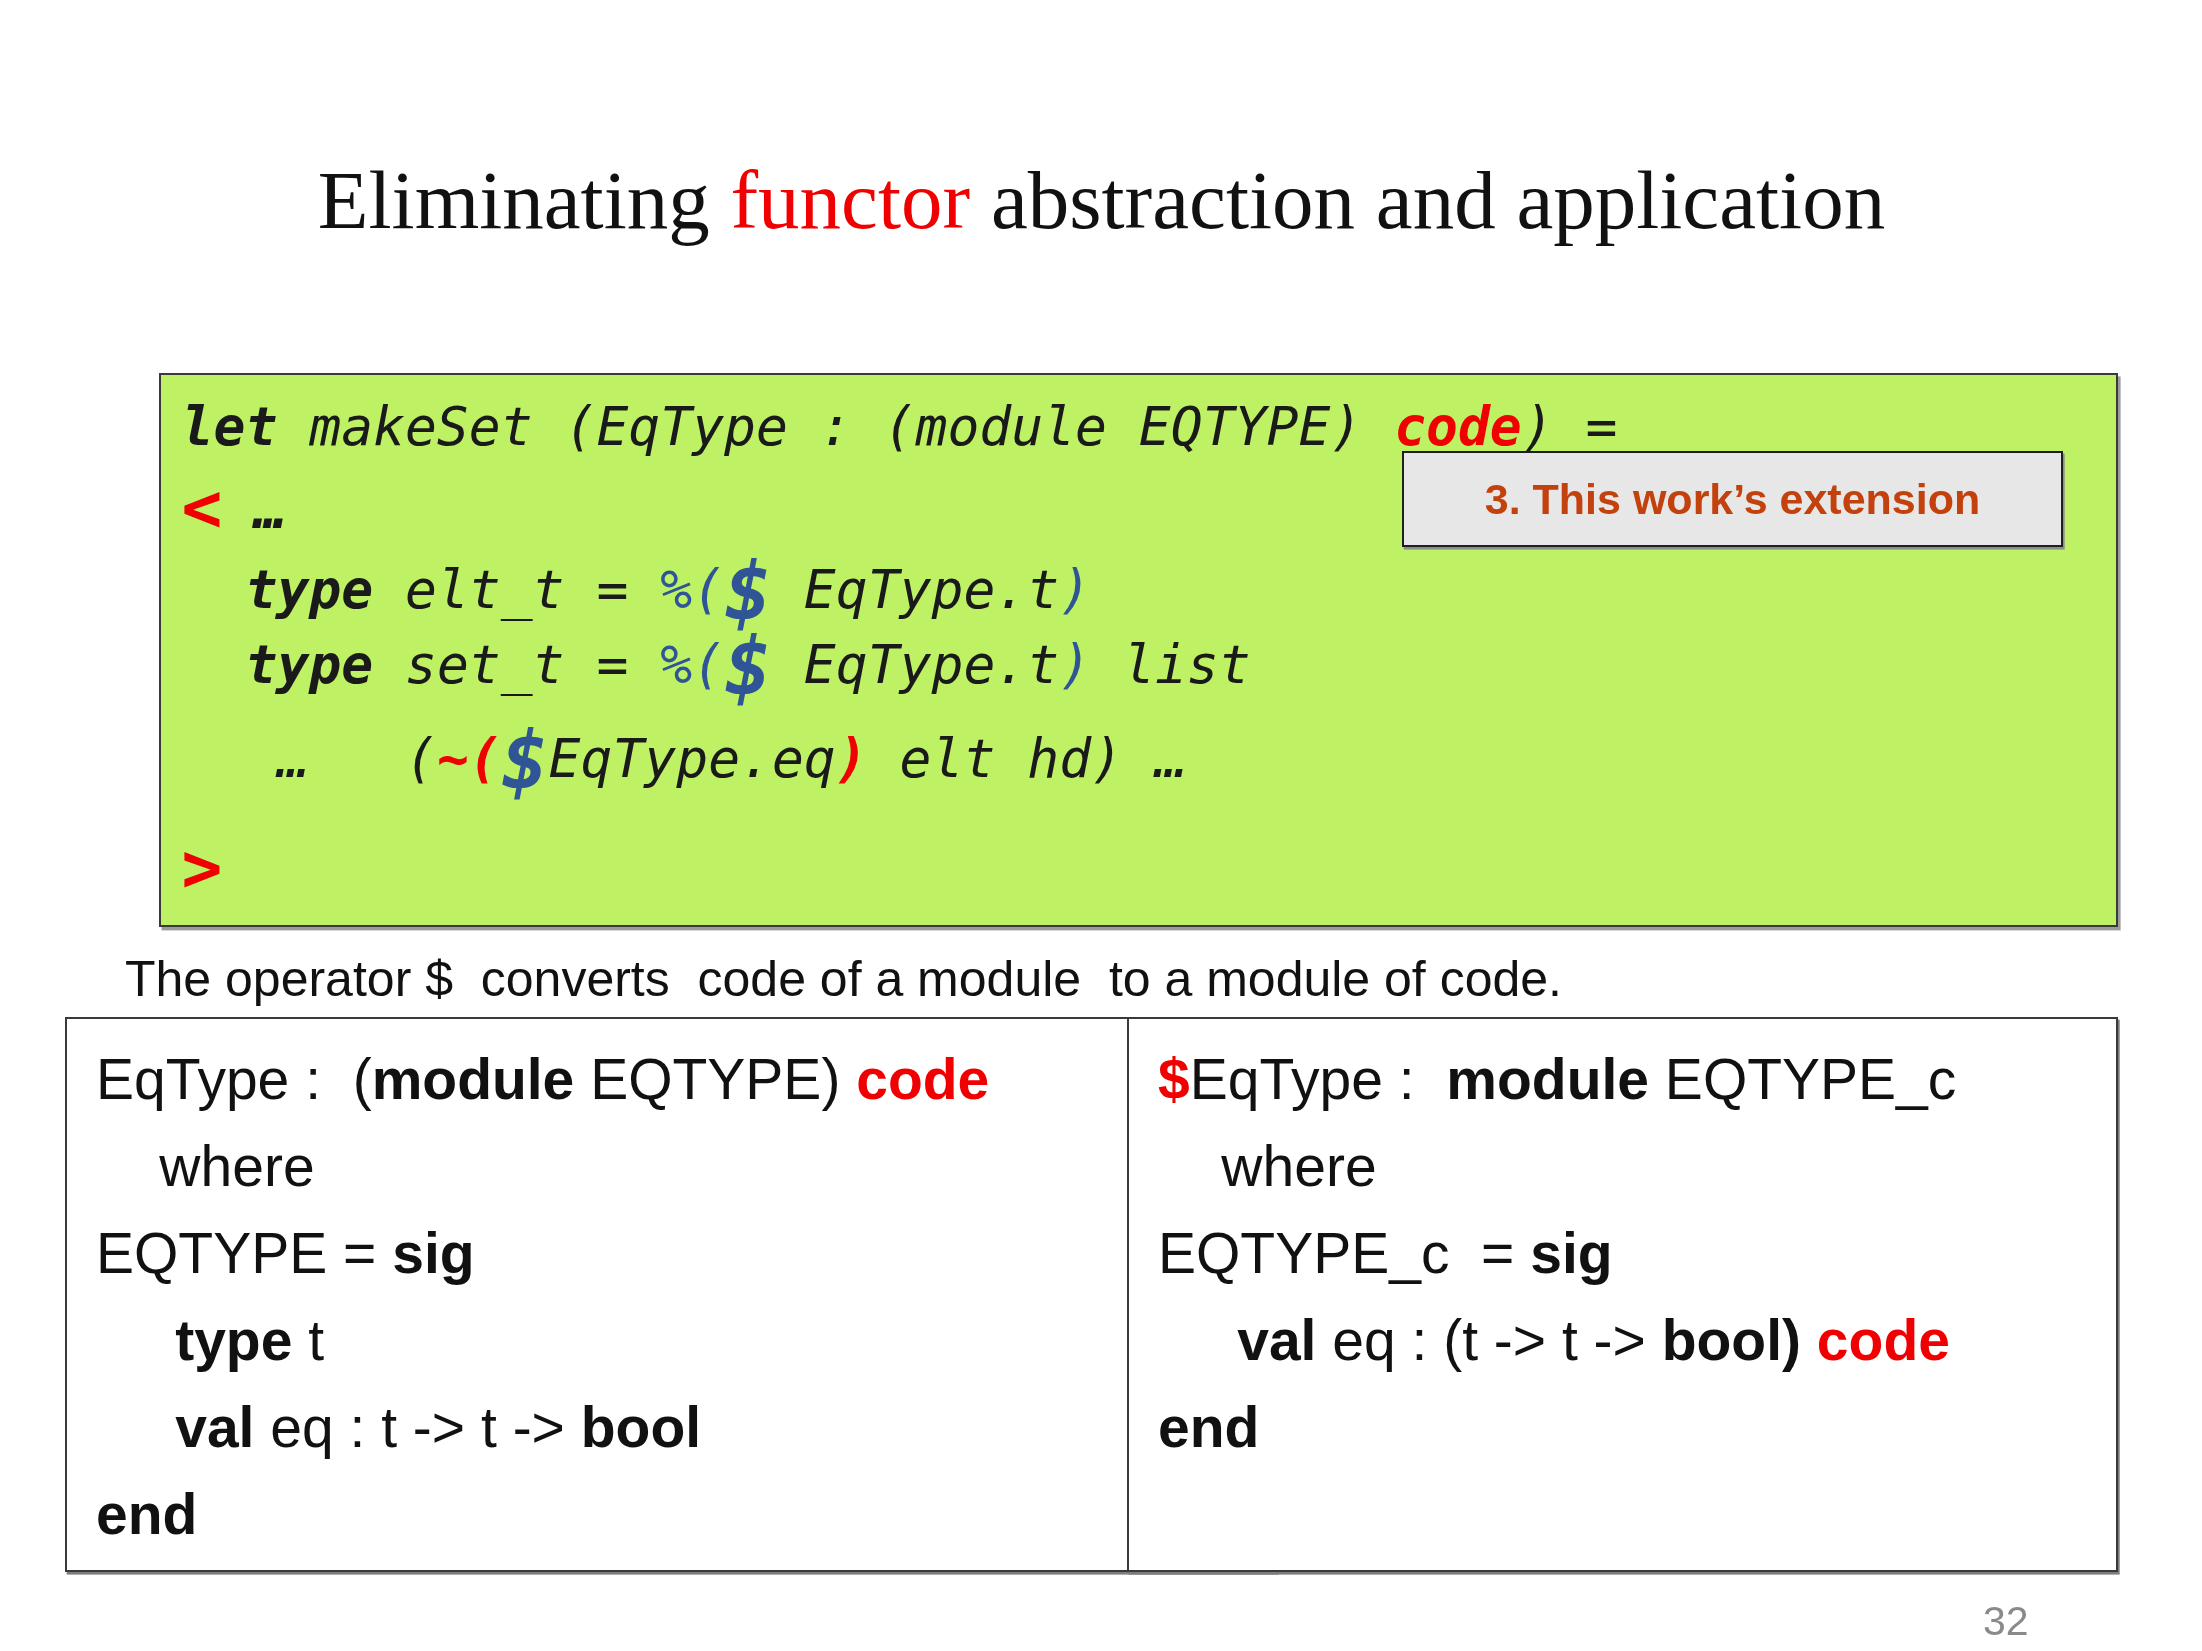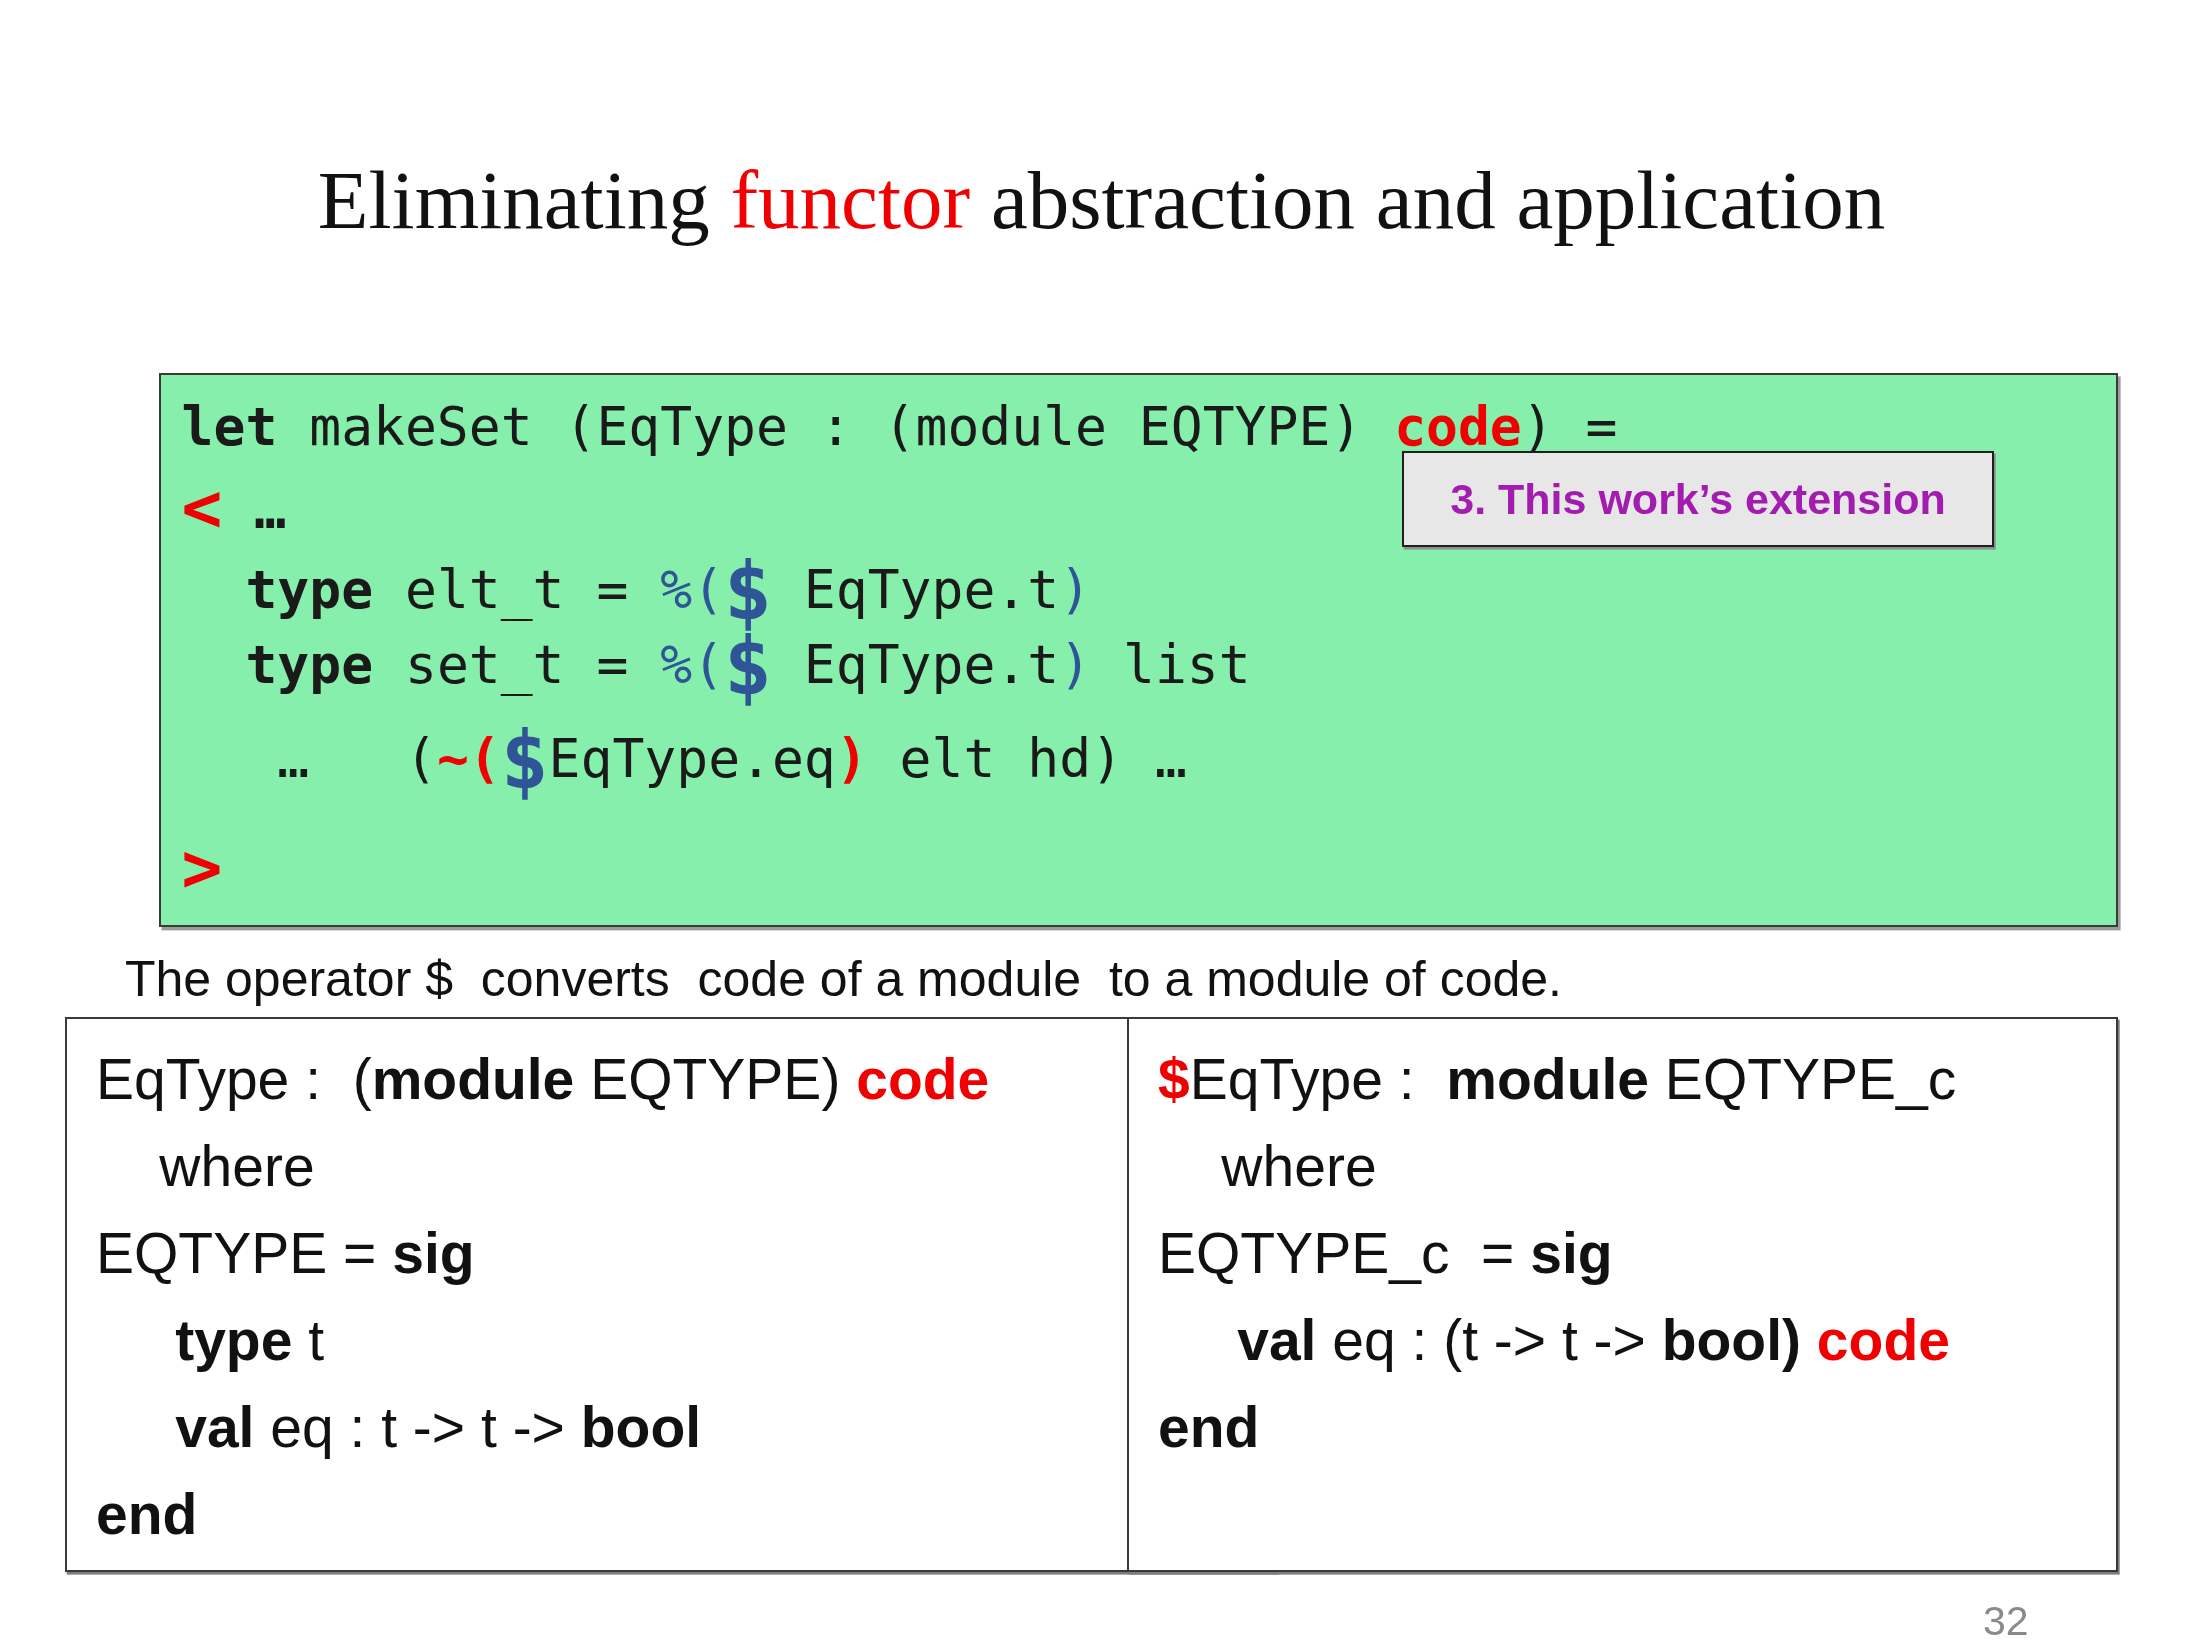--- a/index.html
+++ b/index.html
@@ -16,23 +16,24 @@
     text-align:center;
     font-family:"Liberation Serif", serif;
     font-size:83px;line-height:1.15;
     color:#111111;white-space:pre;
   }
   .title .red{color:#f00000;}
   
   .code-box{
     position:absolute;left:159px;top:373px;width:1959px;height:554px;
     box-sizing:border-box;
-    background:#86efac;
+    background:#bef264;
     border:2.6px solid #3a3a3a;
     box-shadow:2.6px 3.4px 0 #9b9b9b;
+    font-style:italic;
   }
   .code-line{
     position:absolute;left:20.6px;
     font-family:"DejaVu Sans Mono", monospace;
     font-size:53px;line-height:65px;
     color:#1a1a1a;white-space:pre;
   }
   .cl-1{top:19px;}
   .cl-2{top:102px;}
   .cl-3{top:182px;}
@@ -41,27 +42,27 @@
   .cl-6{top:462px;}
   .s-kw{font-weight:700;}
   .s-pl{}
   .s-bold{font-weight:700;}
   .s-redb{color:#f00000;font-weight:700;}
   .s-blue{color:#2f5597;}
   .s-dollar{color:#2f5597;font-weight:700;font-size:1.5em;line-height:0;vertical-align:-0.14em;}
   .s-angle{color:#f00000;font-weight:700;font-size:1.28em;line-height:0;vertical-align:-0.05em;}
   
   .ext-label{
-    position:absolute;left:1402px;top:451px;width:592px;height:96px;
+    position:absolute;left:1402px;top:451px;width:661px;height:96px;
     box-sizing:border-box;
     background:#e7e7e7;
     border:2.6px solid #1f1f1f;
     box-shadow:1.7px 2.6px 0 #8d8d8d;
     display:flex;align-items:center;justify-content:center;
-    font-size:43px;font-weight:700;color:#a21caf;
+    font-size:43px;font-weight:700;color:#c2410c;
     white-space:pre;
   }
   
   .caption{
     position:absolute;left:125px;top:950px;
     font-size:50px;color:#111111;white-space:pre;
   }
   
   .sig-box{
     position:absolute;top:1017px;height:555px;

